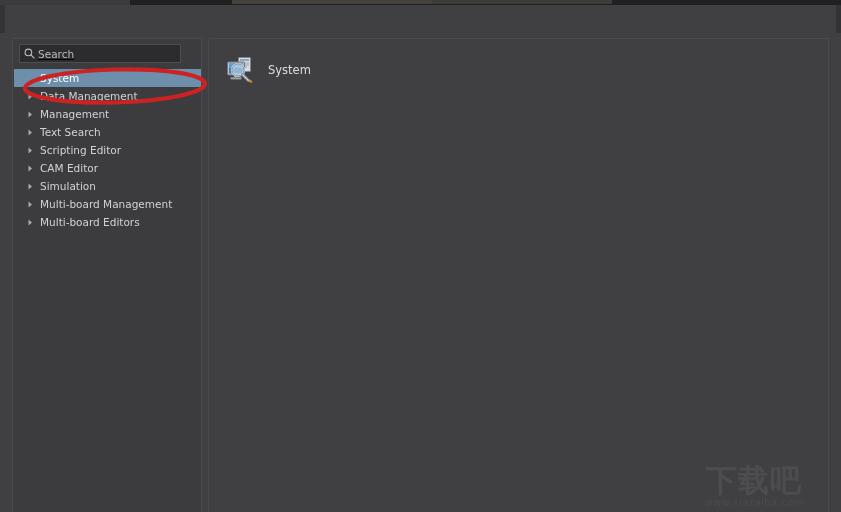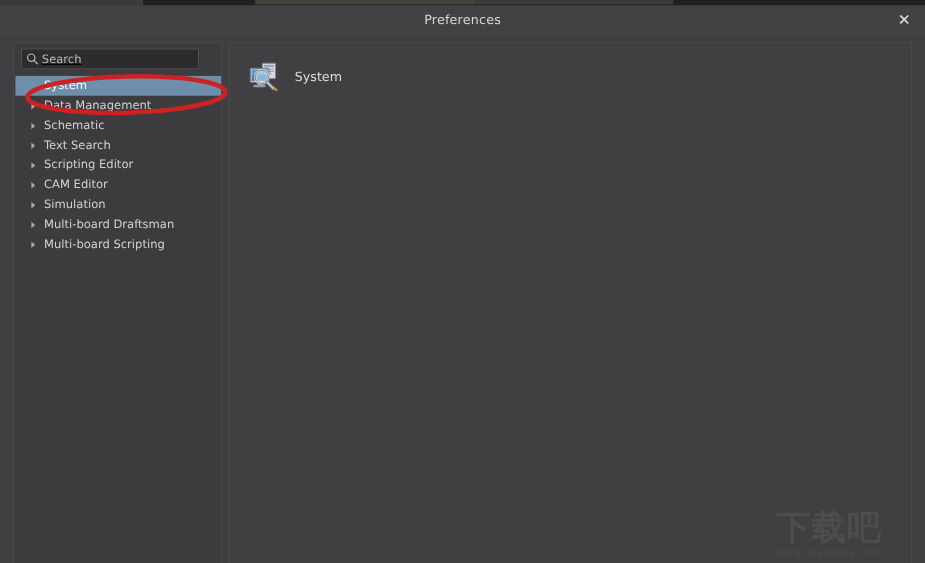--- a/index.html
+++ b/index.html
@@ -250,24 +250,20 @@
   <div class="seg-a"></div>
   <div class="seg-b"></div>
   <div class="seg-c"></div>
 </div>
 
 <div id="dialog">
 
   <div id="left-edge"></div>
   <div id="right-edge"></div>
 
-  <div id="titlebar">
-    <div id="title-text">Preferences</div>
-    <div id="close-button">✕</div>
-  </div>
 
   <div id="dialog-body">
 
     <div id="sidebar">
 
       <div id="search-box">
         <span id="search-icon">
           <svg width="11" height="11" viewBox="0 0 11 11">
             <circle cx="4.4" cy="4.4" r="3.3" fill="none" stroke="#b9b9bb" stroke-width="1.1"></circle>
             <line x1="6.9" y1="6.9" x2="10" y2="10" stroke="#b9b9bb" stroke-width="1.1" stroke-linecap="round"></line>
@@ -291,21 +287,21 @@
           </span>
           <span class="tree-label">Data Management</span>
         </div>
 
         <div class="tree-item">
           <span class="arrow">
             <svg width="5" height="7" viewBox="0 0 5 7">
                 <path d="M0.5 0.5 L4 3.5 L0.5 6.5 Z" fill="#a9a9ab"></path>
               </svg>
           </span>
-          <span class="tree-label">Schematic</span>
+          <span class="tree-label">Management</span>
         </div>
 
 
         <div class="tree-item">
           <span class="arrow">
             <svg width="5" height="7" viewBox="0 0 5 7">
                 <path d="M0.5 0.5 L4 3.5 L0.5 6.5 Z" fill="#a9a9ab"></path>
               </svg>
           </span>
           <span class="tree-label">Text Search</span>
@@ -338,30 +334,30 @@
           <span class="tree-label">Simulation</span>
         </div>
 
 
         <div class="tree-item">
           <span class="arrow">
             <svg width="5" height="7" viewBox="0 0 5 7">
                 <path d="M0.5 0.5 L4 3.5 L0.5 6.5 Z" fill="#a9a9ab"></path>
               </svg>
           </span>
-          <span class="tree-label">Multi-board Draftsman</span>
-        </div>
-
-        <div class="tree-item">
-          <span class="arrow">
-            <svg width="5" height="7" viewBox="0 0 5 7">
-                <path d="M0.5 0.5 L4 3.5 L0.5 6.5 Z" fill="#a9a9ab"></path>
-              </svg>
-          </span>
-          <span class="tree-label">Multi-board Scripting</span>
+          <span class="tree-label">Multi-board Management</span>
+        </div>
+
+        <div class="tree-item">
+          <span class="arrow">
+            <svg width="5" height="7" viewBox="0 0 5 7">
+                <path d="M0.5 0.5 L4 3.5 L0.5 6.5 Z" fill="#a9a9ab"></path>
+              </svg>
+          </span>
+          <span class="tree-label">Multi-board Editors</span>
         </div>
 
       </div>
 
       <svg id="annotation-ellipse" viewBox="0 0 188 40">
         <ellipse cx="94" cy="20" rx="90" ry="16.5" fill="none" stroke="#cc2222" stroke-width="4.2" transform="rotate(-1.5 94 20)"></ellipse>
       </svg>
 
     </div>
 

